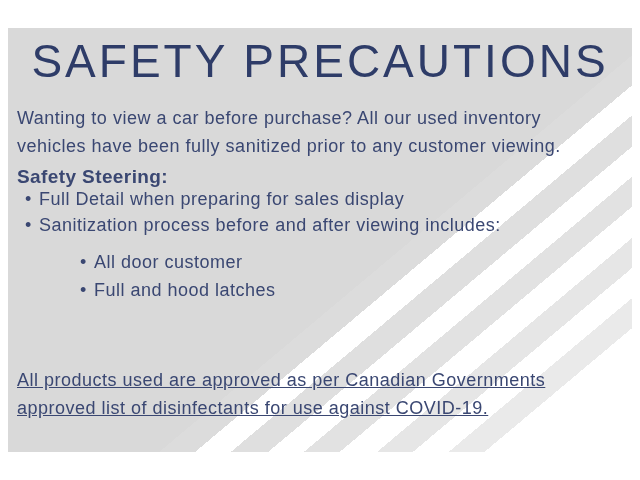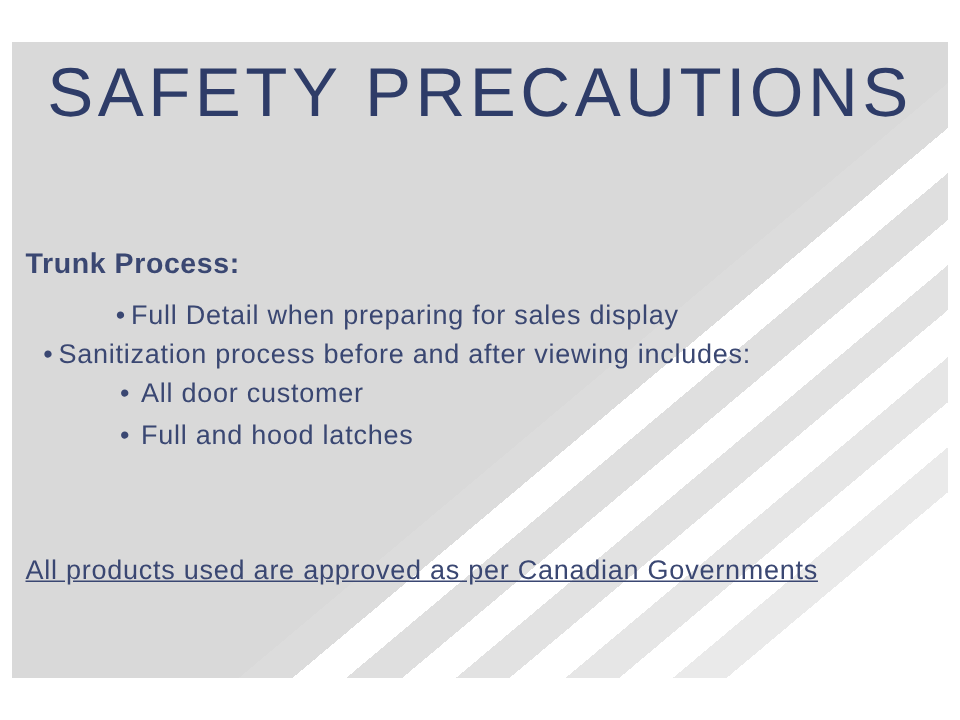--- a/index.html
+++ b/index.html
@@ -65,24 +65,23 @@
     position: absolute;
     top: 137px; left: 9px;
     font-size: 19px;
     font-weight: bold;
     letter-spacing: 0.4px;
     line-height: 24px;
     white-space: nowrap;
   }
   .bullets {
     position: absolute;
-    top: 169px; left: 17px;
+    top: 158px; left: 17px;
     font-size: 18px;
     line-height: 26px;
-    text-align: center;
   }
   .subs {
     position: absolute;
     top: 220px; left: 72px;
     font-size: 18px;
     line-height: 28px;
   }
   .footer {
     position: absolute;
     top: 338px; left: 9px;
@@ -100,22 +99,26 @@
 </head>
 <body>
 
 <div class="page">
   <div class="panel">
     <div class="stripes"></div>
     <div class="content">
 
       <h1 class="title">SAFETY PRECAUTIONS</h1>
 
+      <div class="intro">
+        <div class="line">Wanting to view a car before purchase? All our used inventory</div>
+        <div class="line">vehicles have been fully sanitized prior to any customer viewing.</div>
+      </div>
 
-      <div class="heading">Trunk Process:</div>
+      <div class="heading">Safety Steering:</div>
 
       <div class="bullets">
         <div class="bullet-item">
           <span class="dot">•</span><span>Full Detail when preparing for sales display</span>
         </div>
         <div class="bullet-item">
           <span class="dot">•</span><span>Sanitization process before and after viewing includes:</span>
         </div>
       </div>
 
@@ -123,17 +126,18 @@
         <div class="bullet-item">
           <span class="dot">•</span><span>All door customer</span>
         </div>
         <div class="bullet-item">
           <span class="dot">•</span><span>Full and hood latches</span>
         </div>
       </div>
 
       <div class="footer">
         <div class="line">All products used are approved as per Canadian Governments</div>
+        <div class="line">approved list of disinfectants for use against COVID-19.</div>
       </div>
 
     </div>
   </div>
 </div>
 
 </body></html>

